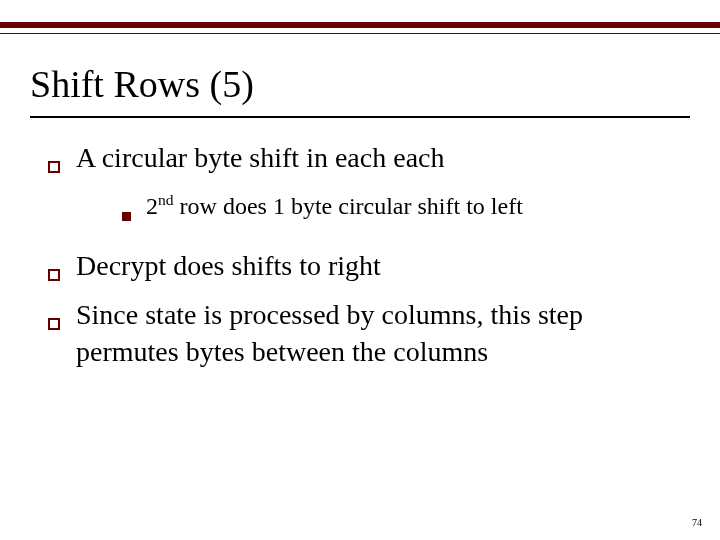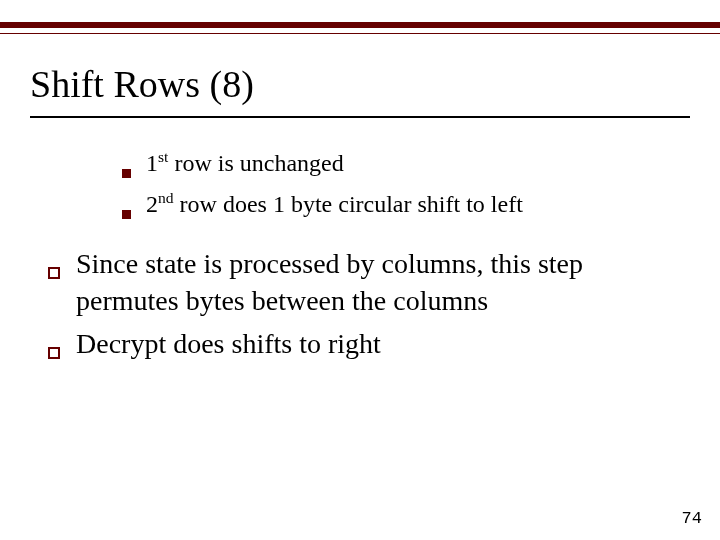--- a/index.html
+++ b/index.html
@@ -101,53 +101,53 @@
   }
   sup {
     font-size: 0.65em;
     vertical-align: super;
     line-height: 0;
   }
   .page-number {
     position: absolute;
     right: 18px;
     bottom: 12px;
-    font-family: Liberation Mono, monospace;
-    font-size: 17px;
+    font-family: Liberation Serif, serif;
+    font-size: 10px;
     color: #000000;
   }
 </style>
 </head>
 <body>
 
 <div class="top-bar"></div>
 <div class="thin-rule"></div>
 
-<div class="slide-title">Shift Rows (8)</div>
+<div class="slide-title">Shift Rows (5)</div>
 <div class="title-rule"></div>
 
 <div class="content">
 
+  <div class="level1">
+    <span class="bullet"><span class="sq"></span></span>
+    <span class="text">A circular byte shift in each each</span>
+  </div>
 
   <div class="sublist">
-    <div class="level2">
-      <span class="bullet"><span class="sqf"></span></span>
-      <span class="text"><span>1</span><sup>st</sup><span> row is unchanged</span></span>
-    </div>
     <div class="level2">
       <span class="bullet"><span class="sqf"></span></span>
       <span class="text"><span>2</span><sup>nd</sup><span> row does 1 byte circular shift to left</span></span>
     </div>
   </div>
 
   <div class="level1">
     <span class="bullet"><span class="sq"></span></span>
-    <span class="text">Since state is processed by columns, this step permutes bytes between the columns</span>
+    <span class="text">Decrypt does shifts to right</span>
   </div>
 
   <div class="level1">
     <span class="bullet"><span class="sq"></span></span>
-    <span class="text">Decrypt does shifts to right</span>
+    <span class="text">Since state is processed by columns, this step permutes bytes between the columns</span>
   </div>
 
 </div>
 
 <div class="page-number">74</div>
 
 </body></html>

